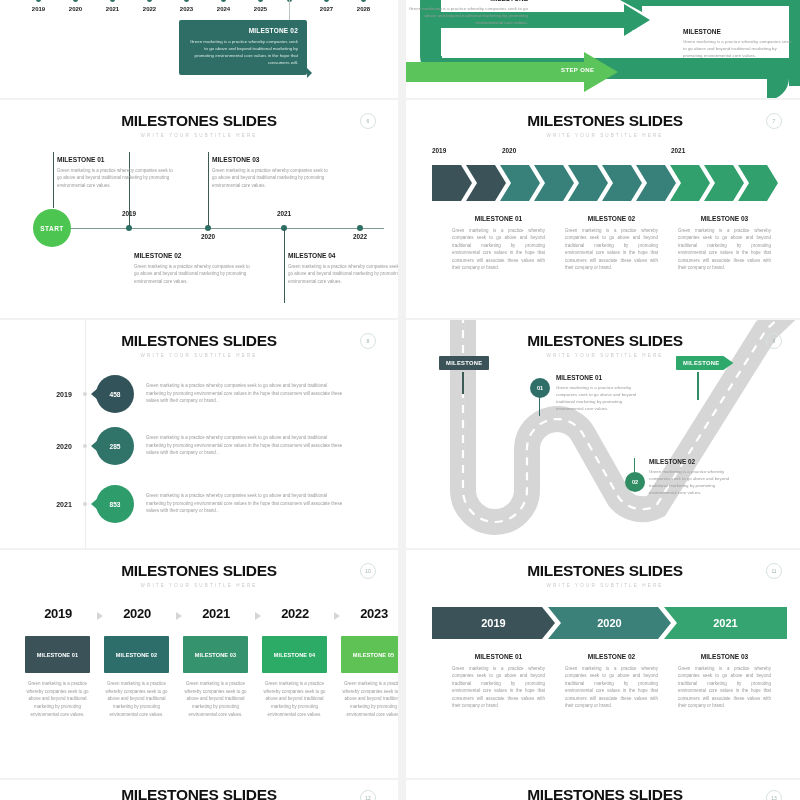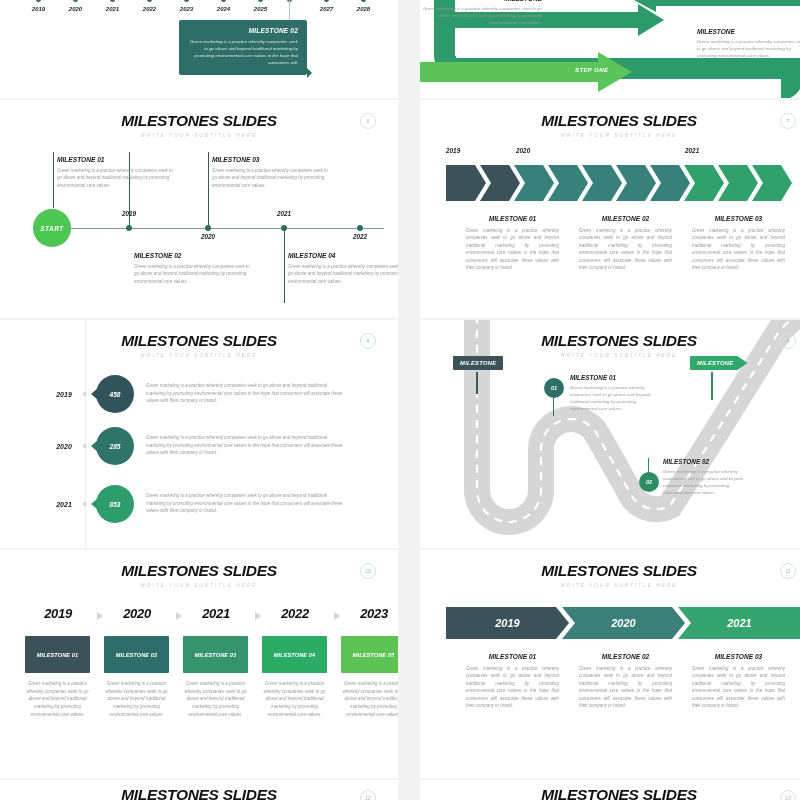--- a/index.html
+++ b/index.html
@@ -7,23 +7,22 @@
     width:800px;height:800px;overflow:hidden;
     background:#f0f0f0;
     font-family:"Liberation Sans",sans-serif;
     -webkit-font-smoothing:antialiased;
   }
   .grid{
     position:relative;width:800px;height:800px;
     display:grid;
     grid-template-columns:398px 398px;
     grid-template-rows:98px 218px 228px 228px 38px;
-    gap:2px 22px;
+    gap:2px 8px;
     background:#f2f2f2;
-    font-style:italic;
   }
   .panel{position:relative;background:#fff;overflow:hidden;}
 
   
   .hdr{position:absolute;left:0;right:0;text-align:center;}
   .hdr .title{
     font-size:15.5px;font-weight:700;letter-spacing:-.3px;color:#111;
     font-family:"Liberation Sans",sans-serif;
   }
   .hdr .sub{

